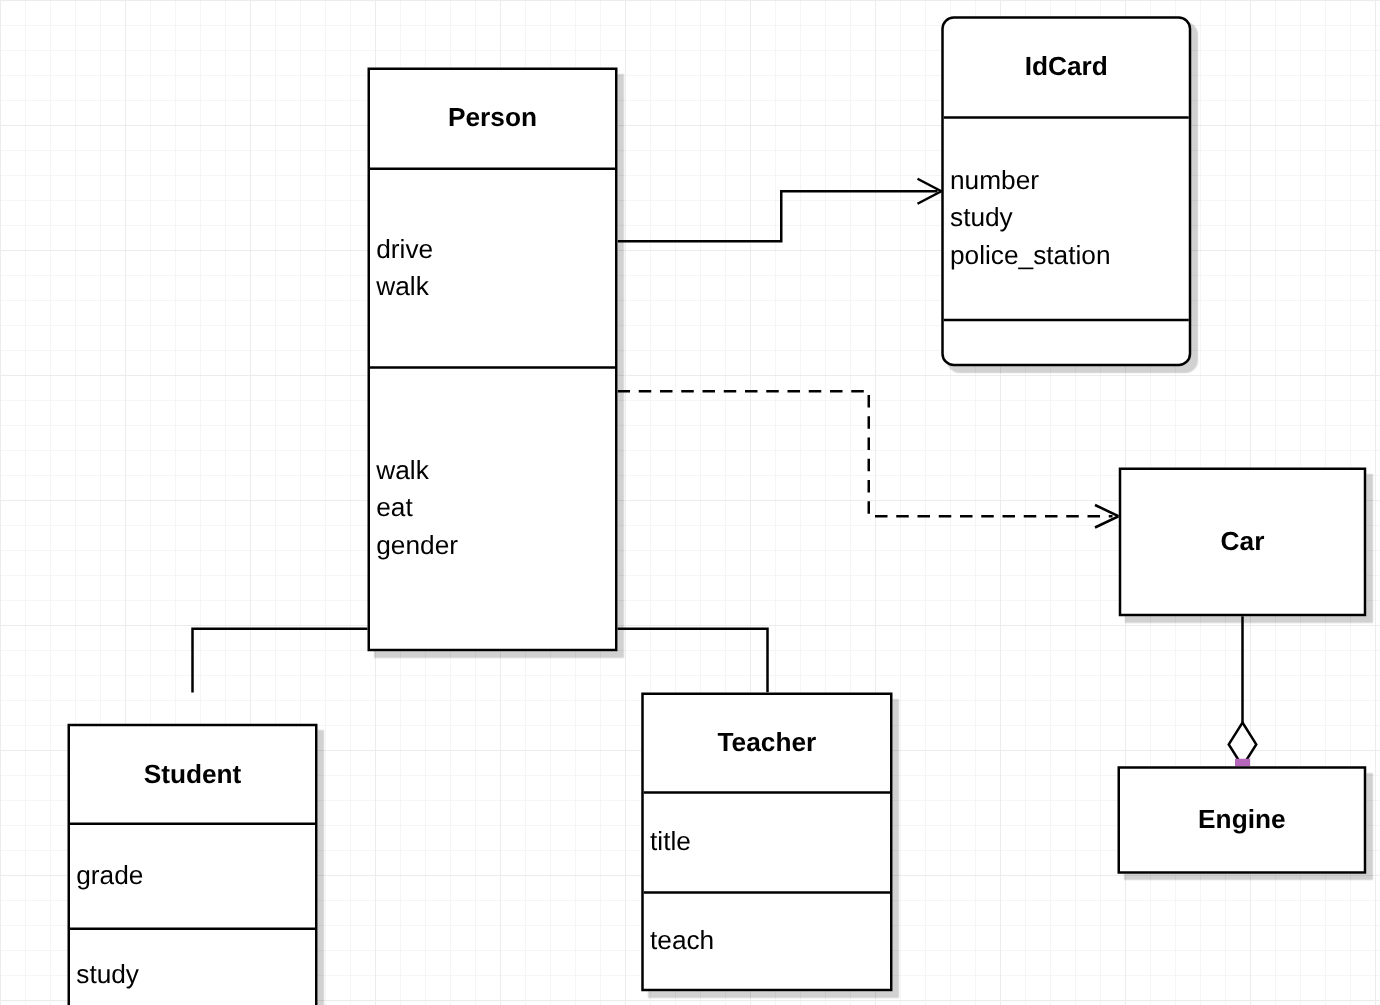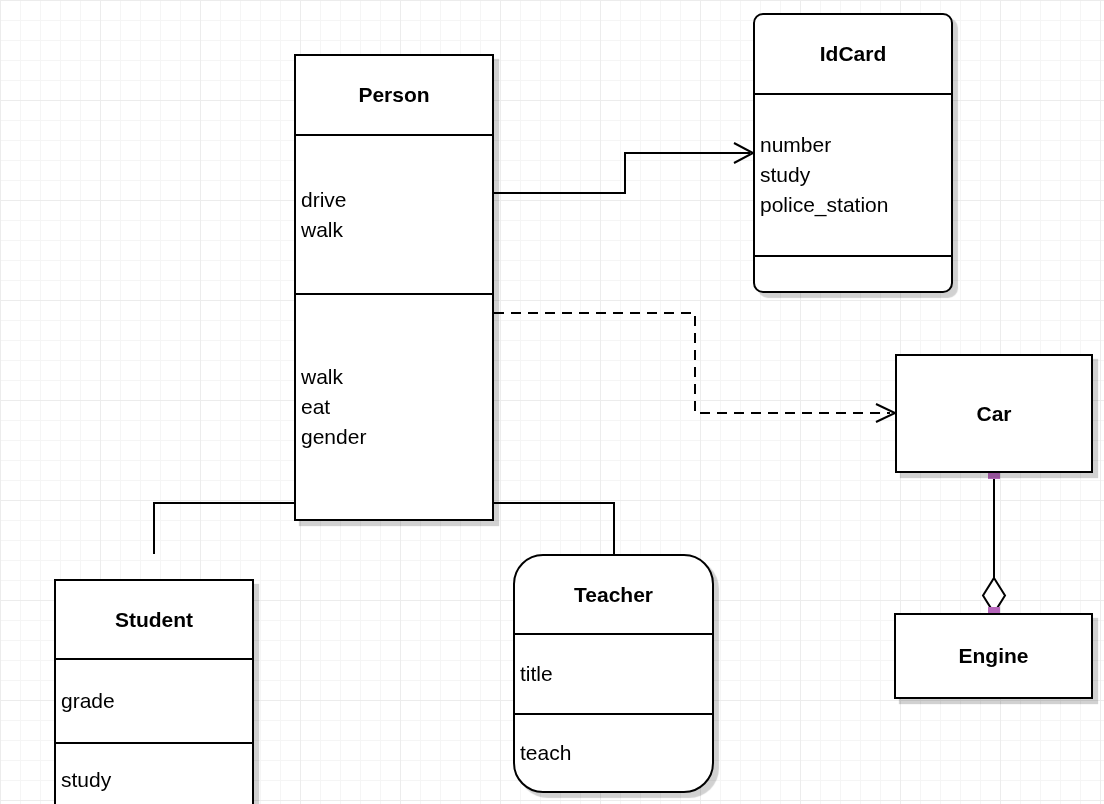--- a/index.html
+++ b/index.html
@@ -115,39 +115,39 @@
   <div class="uml-class" style="left:753px; top:13px; width:200px; height:280px;border-radius:10px;">
     <div class="uml-title" style="height:80px">IdCard</div>
     <div class="uml-section divided" style="height:162px">
       <div class="uml-row">number</div>
       <div class="uml-row">study</div>
       <div class="uml-row">police_station</div>
     </div>
     <div class="uml-section last"></div>
   </div>
 
-  <div class="uml-class" style="left:895px; top:354px; width:198px; height:119px;">
+  <div class="uml-class" style="left:895px; top:374px; width:198px; height:119px;">
     <div class="uml-title single">Car</div>
   </div>
 
   <div class="uml-class" style="left:894px; top:613px; width:199px; height:86px;">
     <div class="uml-title single">Engine</div>
   </div>
 
   <div class="uml-class" style="left:54px; top:554px; width:200px; height:239px;margin-top:25px;">
     <div class="uml-title" style="height:79px">Student</div>
     <div class="uml-section divided" style="height:84px">
       <div class="uml-row">grade</div>
     </div>
     <div class="uml-section last">
       <div class="uml-row">study</div>
     </div>
   </div>
 
-  <div class="uml-class" style="left:513px; top:554px; width:201px; height:239px;border-radius:30px;">
+  <div class="uml-class" style="left:513px; top:554px; width:201px; height:239px;">
     <div class="uml-title" style="height:79px">Teacher</div>
     <div class="uml-section divided" style="height:80px">
       <div class="uml-row">title</div>
     </div>
     <div class="uml-section last">
       <div class="uml-row">teach</div>
     </div>
   </div>
 
 </div>

